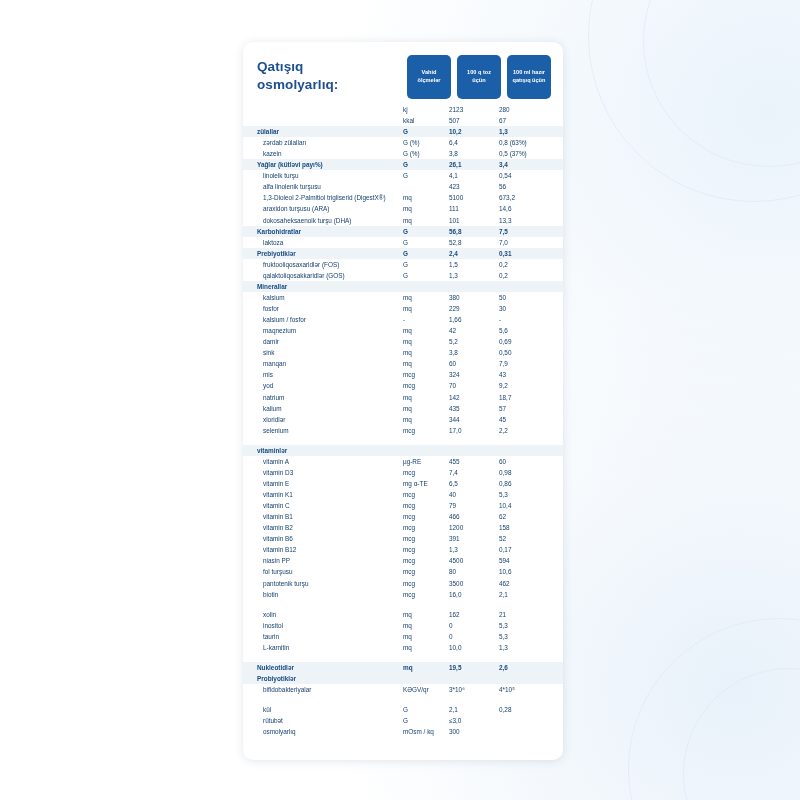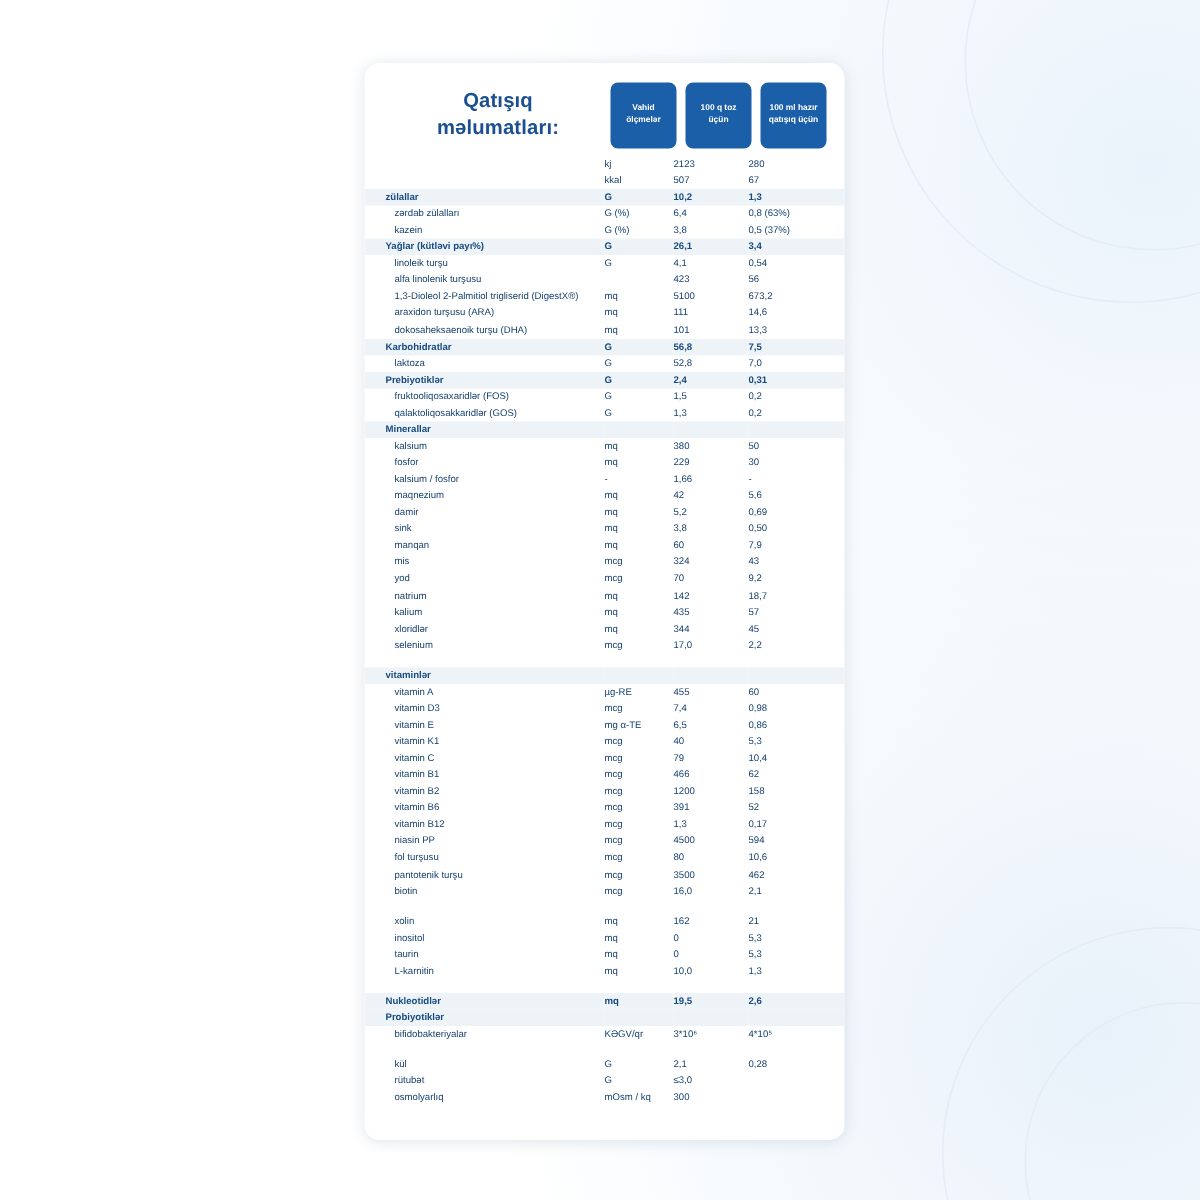--- a/index.html
+++ b/index.html
@@ -52,21 +52,20 @@
     padding: 16px 14px 0 14px;
     box-sizing: border-box;
   }
   .title {
     color: #1b4f91;
     font-size: 13.5px;
     font-weight: bold;
     line-height: 1.35;
     width: 150px;
     letter-spacing: .1px;
-    text-align: center;
   }
   .chips {
     position: absolute;
     right: 12px;
     top: 13px;
     display: flex;
     gap: 6px;
   }
   .chip {
     width: 44px;
@@ -121,21 +120,21 @@
 <div id="page">
   <div class="arc a1"></div>
   <div class="arc a2"></div>
   <div class="arc a3"></div>
   <div class="arc a4"></div>
 
   <div class="card">
     <div class="card-header">
       <div class="title">
         <div>Qatışıq</div>
-        <div>məlumatları:</div>
+        <div>osmolyarlıq:</div>
       </div>
       <div class="chips">
         <div class="chip">Vahid ölçmelər</div>
         <div class="chip">100 q toz üçün</div>
         <div class="chip">100 ml hazır qatışıq üçün</div>
       </div>
     </div>
 
     <div class="tbl-wrap">
       <table class="nutri">

